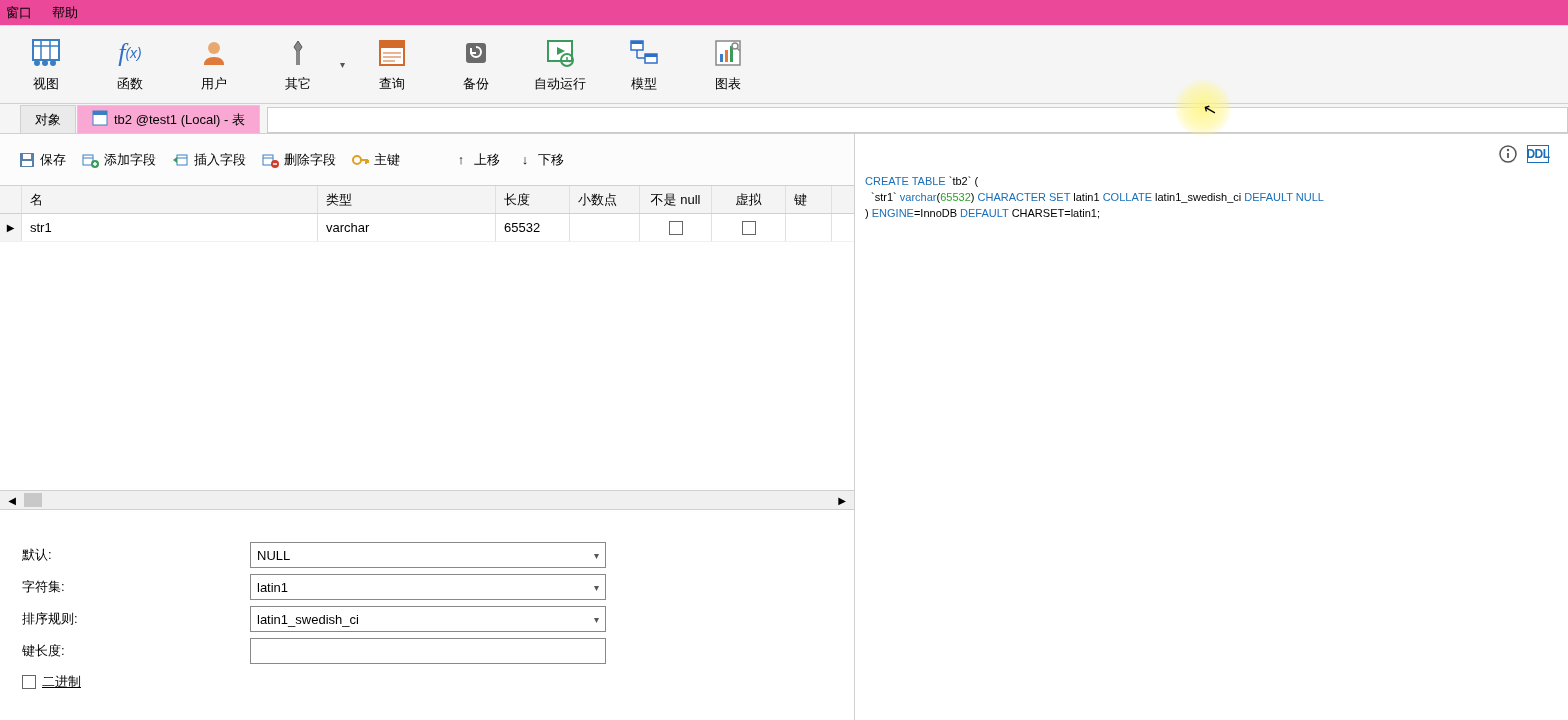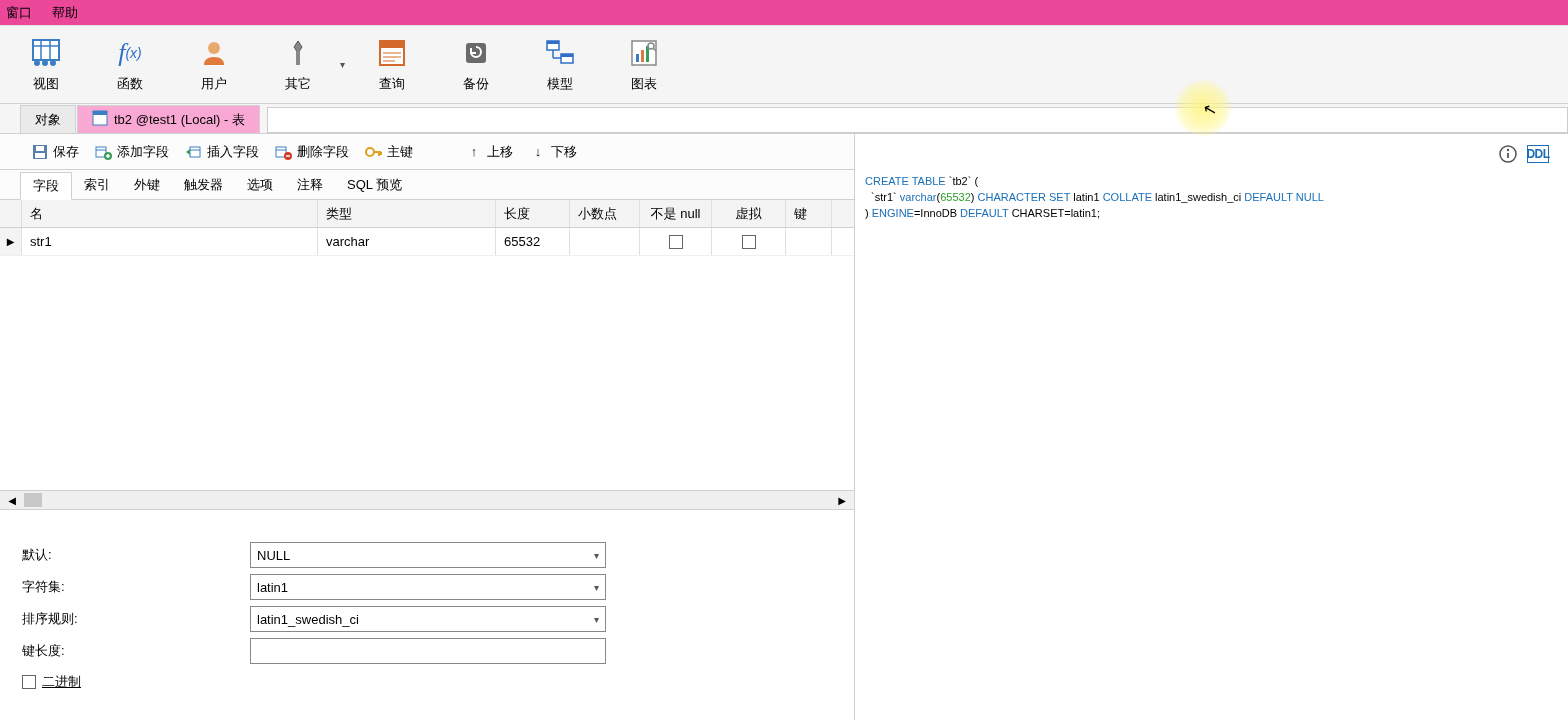--- a/index.html
+++ b/index.html
@@ -21,21 +21,21 @@
 .tab { height: 28px; padding: 0 14px; display: flex; align-items: center; gap: 6px; cursor: pointer; background: #eaeaea; border: 1px solid #d0d0d0; border-bottom: none; margin-right: 1px; }
 .tab.active { background: #f9a8d4; }
 .tab-input { flex: 1; height: 26px; margin-left: 6px; border: 1px solid #ccc; background: #fff; }
 
 
 .content { display: flex; height: calc(720px - 26px - 78px - 30px); }
 .left-pane { width: 855px; display: flex; flex-direction: column; border-right: 1px solid #d0d0d0; }
 .right-pane { flex: 1; position: relative; }
 
 
-.action-bar { height: 36px; display: flex; align-items: center; gap: 16px; padding-left: 31px; border-bottom: 1px solid #d0d0d0; background: #fcfcfc; }
+.action-bar { height: 52px; display: flex; align-items: center; gap: 16px; padding-left: 18px; border-bottom: 1px solid #d0d0d0; background: #fcfcfc; }
 .act-btn { display: flex; align-items: center; gap: 4px; cursor: pointer; font-size: 13px; }
 .act-icon { width: 18px; height: 18px; display: flex; align-items: center; justify-content: center; }
 
 
 .subtab-bar { height: 30px; display: flex; align-items: flex-end; padding-left: 20px; border-bottom: 1px solid #d0d0d0; background: #fcfcfc; }
 .subtab { height: 28px; padding: 0 12px; display: flex; align-items: center; cursor: pointer; }
 .subtab.active { background: #fff; border: 1px solid #d0d0d0; border-bottom: 1px solid #fff; margin-bottom: -1px; }
 
 
 .grid-wrap { flex: 0 0 auto; }
@@ -145,20 +145,32 @@
           <rect x="4" y="4" width="20" height="20" rx="3" fill="#6a6a6a"></rect>
           <path d="M14 8 A5 5 0 1 1 9 13" fill="none" stroke="#fff" stroke-width="2"></path>
           <path d="M9 9 L9 14 L14 14" fill="none" stroke="#fff" stroke-width="2"></path>
         </svg>
       </div>
     <span class="tb-label">备份</span>
   </div>
   <div class="tb-item">
     <div class="tb-icon">
         <svg width="30" height="30">
+          <rect x="3" y="3" width="24" height="20" fill="#fff" stroke="#3a9c5c" stroke-width="2"></rect>
+          <polygon points="12,9 20,13 12,17" fill="#3a9c5c"></polygon>
+          <circle cx="22" cy="22" r="6" fill="none" stroke="#3a9c5c" stroke-width="2"></circle>
+          <line x1="22" y1="19" x2="22" y2="22" stroke="#3a9c5c" stroke-width="1.5"></line>
+          <line x1="22" y1="22" x2="25" y2="24" stroke="#3a9c5c" stroke-width="1.5"></line>
+        </svg>
+      </div>
+    <span class="tb-label">自动运行</span>
+  </div>
+  <div class="tb-item">
+    <div class="tb-icon">
+        <svg width="30" height="30">
           <rect x="2" y="3" width="12" height="9" fill="#fff" stroke="#2e6fc9" stroke-width="1.5"></rect>
           <rect x="2" y="3" width="12" height="3" fill="#2e6fc9"></rect>
           <rect x="16" y="16" width="12" height="9" fill="#fff" stroke="#2e6fc9" stroke-width="1.5"></rect>
           <rect x="16" y="16" width="12" height="3" fill="#2e6fc9"></rect>
           <line x1="8" y1="12" x2="8" y2="20" stroke="#2e6fc9" stroke-width="1.5"></line>
           <line x1="8" y1="20" x2="16" y2="20" stroke="#2e6fc9" stroke-width="1.5"></line>
         </svg>
       </div>
     <span class="tb-label">模型</span>
   </div>
@@ -253,29 +265,20 @@
       <div class="act-btn">
         <span class="act-icon">↑</span>
         <span>上移</span>
       </div>
       <div class="act-btn">
         <span class="act-icon">↓</span>
         <span>下移</span>
       </div>
     </div>
 
-    <div class="subtab-bar">
-      <div class="subtab active">字段</div>
-      <div class="subtab">索引</div>
-      <div class="subtab">外键</div>
-      <div class="subtab">触发器</div>
-      <div class="subtab">选项</div>
-      <div class="subtab">注释</div>
-      <div class="subtab">SQL 预览</div>
-    </div>
 
     <div class="grid-wrap">
       <div class="grid-header">
         <div class="row-indicator"></div>
         <div class="cell c-name">名</div>
         <div class="cell c-type">类型</div>
         <div class="cell c-len">长度</div>
         <div class="cell c-dec">小数点</div>
         <div class="cell c-null">不是 null</div>
         <div class="cell c-virt">虚拟</div>

